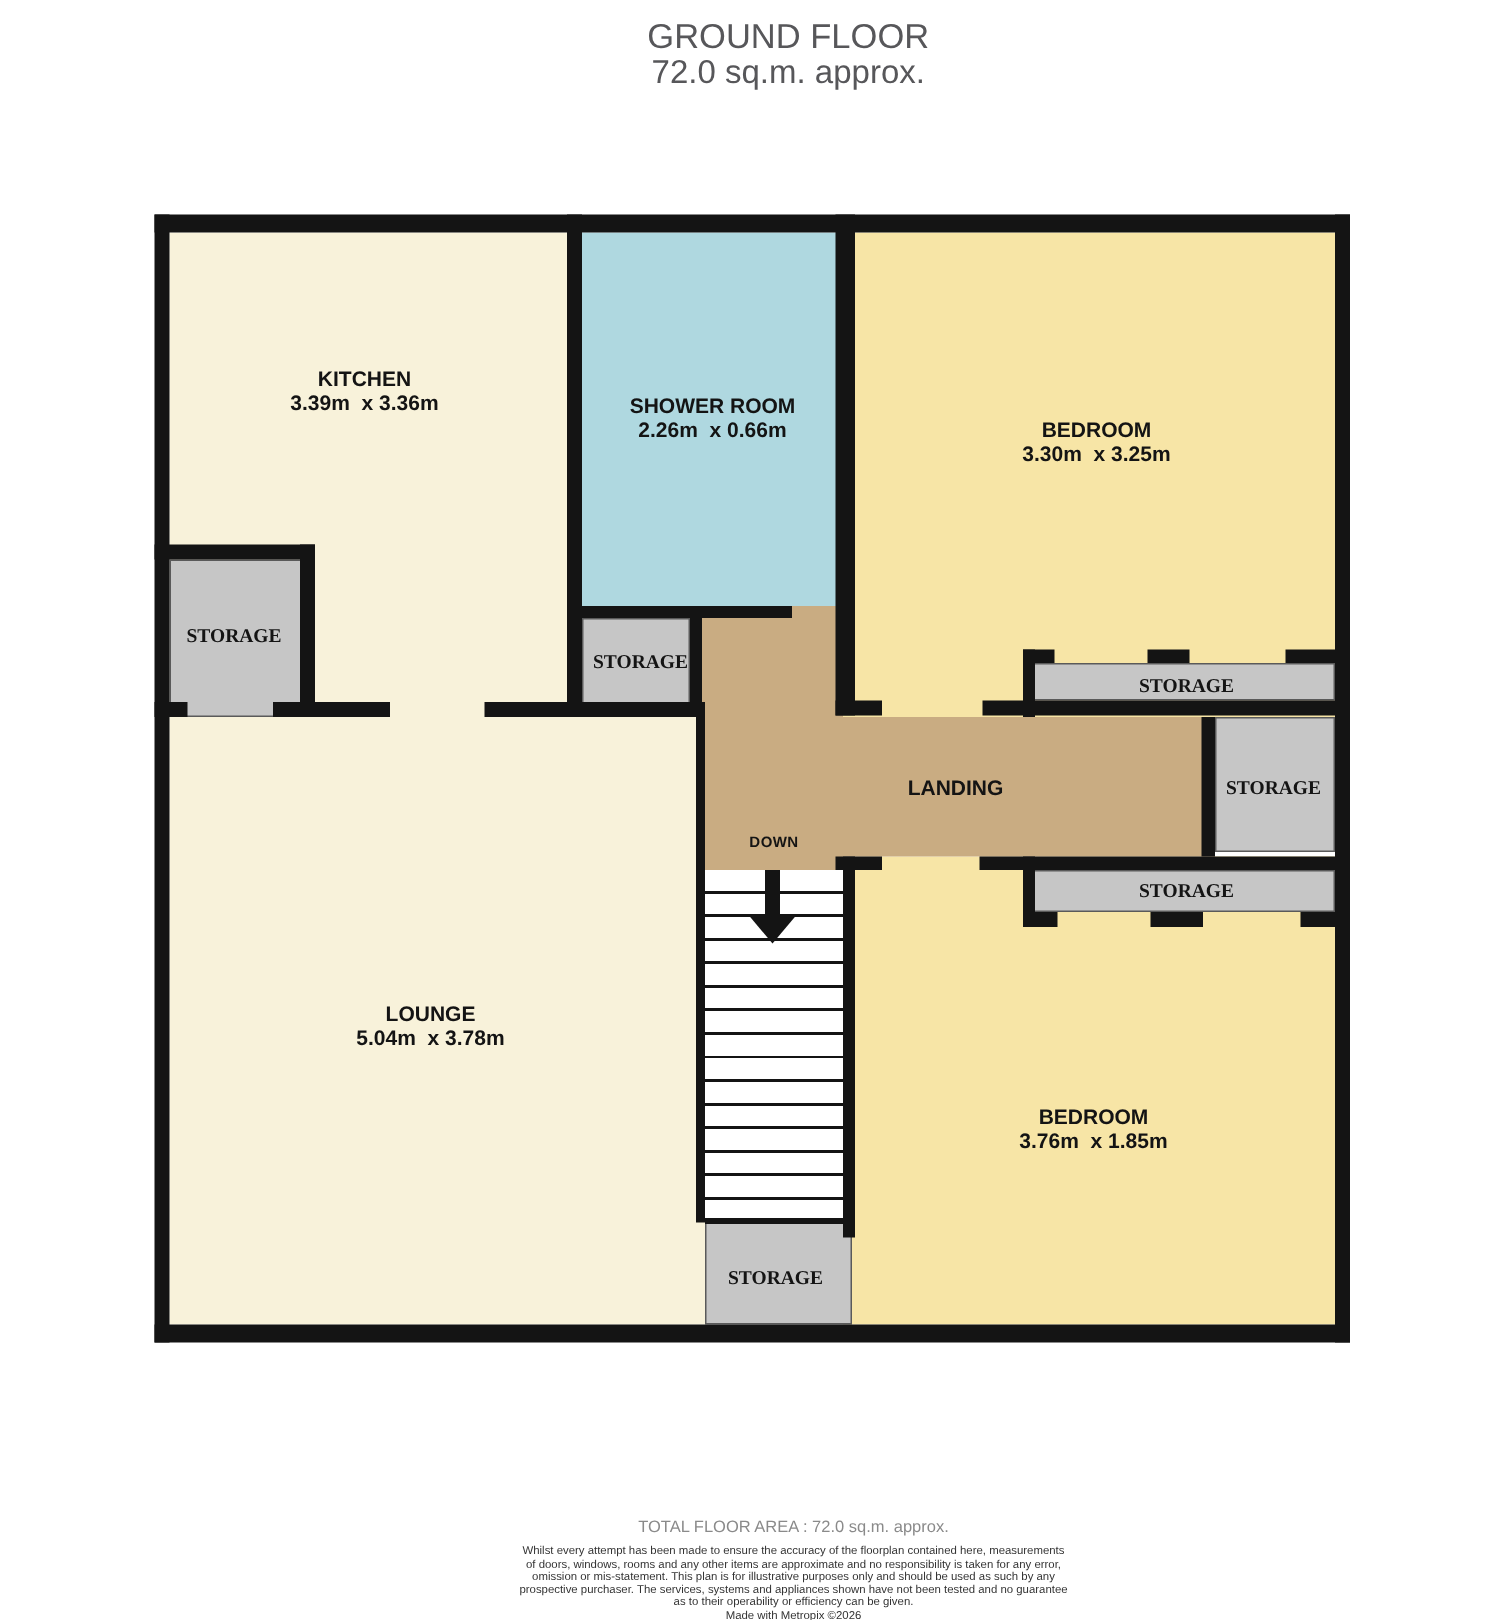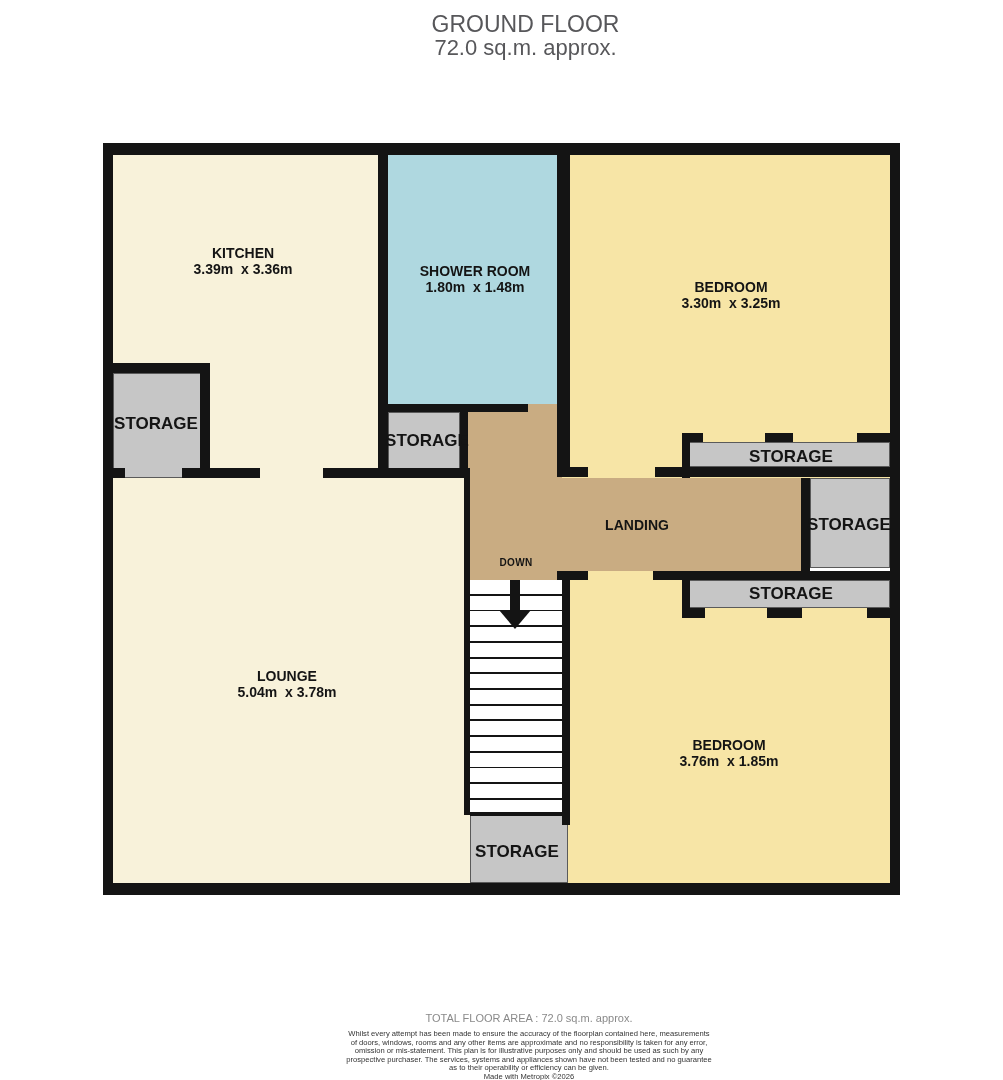--- a/index.html
+++ b/index.html
@@ -25,21 +25,21 @@
 
   .stairs{background:repeating-linear-gradient(to bottom,#ffffff 0 13.8px,#141414 13.8px 15.7px);}
 
   .arrow-shaft{background:#141414;}
   .arrow-head{width:0;height:0;border-left:16px solid transparent;border-right:16px solid transparent;border-top:19px solid #141414;}
 
   
   .lbl{position:absolute;transform:translate(-50%,-50%);text-align:center;color:#141414;font-weight:bold;white-space:nowrap;}
   .room-name{font-size:14px;line-height:15.5px;}
   .room-dims{font-size:14px;line-height:15.5px;white-space:pre;}
-  .storage-lbl{font-size:17px;}
+  .storage-lbl{font-size:13px;font-family:Liberation Serif, serif;}
   .down-lbl{font-size:10px;font-weight:bold;letter-spacing:.3px;}
 
   
   .footer{position:absolute;left:0;top:1012px;width:1058px;text-align:center;}
   .footer-inner{width:1003px;margin:0 auto;}
   .total-area{font-size:11px;color:#8a8a8a;line-height:13px;margin-bottom:5px;}
   .disclaimer{font-size:7.6px;color:#333333;line-height:8.6px;}
   .credit{font-size:7.6px;color:#333333;line-height:8.6px;}
 </style>
 </head>
@@ -113,21 +113,21 @@
 
     <div class="wall" style="left:367px;top:669px;width:98px;height:4px;"></div>
     <div class="wall" style="left:459px;top:672px;width:8px;height:10px;"></div>
 
     <div class="lbl" style="left:140px;top:118px;">
       <div class="room-name">KITCHEN</div>
       <div class="room-dims">3.39m  x 3.36m</div>
     </div>
     <div class="lbl" style="left:372px;top:136px;">
       <div class="room-name">SHOWER ROOM</div>
-      <div class="room-dims">1.80m  x 1.48m</div>
+      <div class="room-dims">2.26m  x 0.66m</div>
     </div>
     <div class="lbl" style="left:628px;top:152px;">
       <div class="room-name">BEDROOM</div>
       <div class="room-dims">3.30m  x 3.25m</div>
     </div>
     <div class="lbl" style="left:184px;top:541px;">
       <div class="room-name">LOUNGE</div>
       <div class="room-dims">5.04m  x 3.78m</div>
     </div>
     <div class="lbl" style="left:626px;top:610px;">

